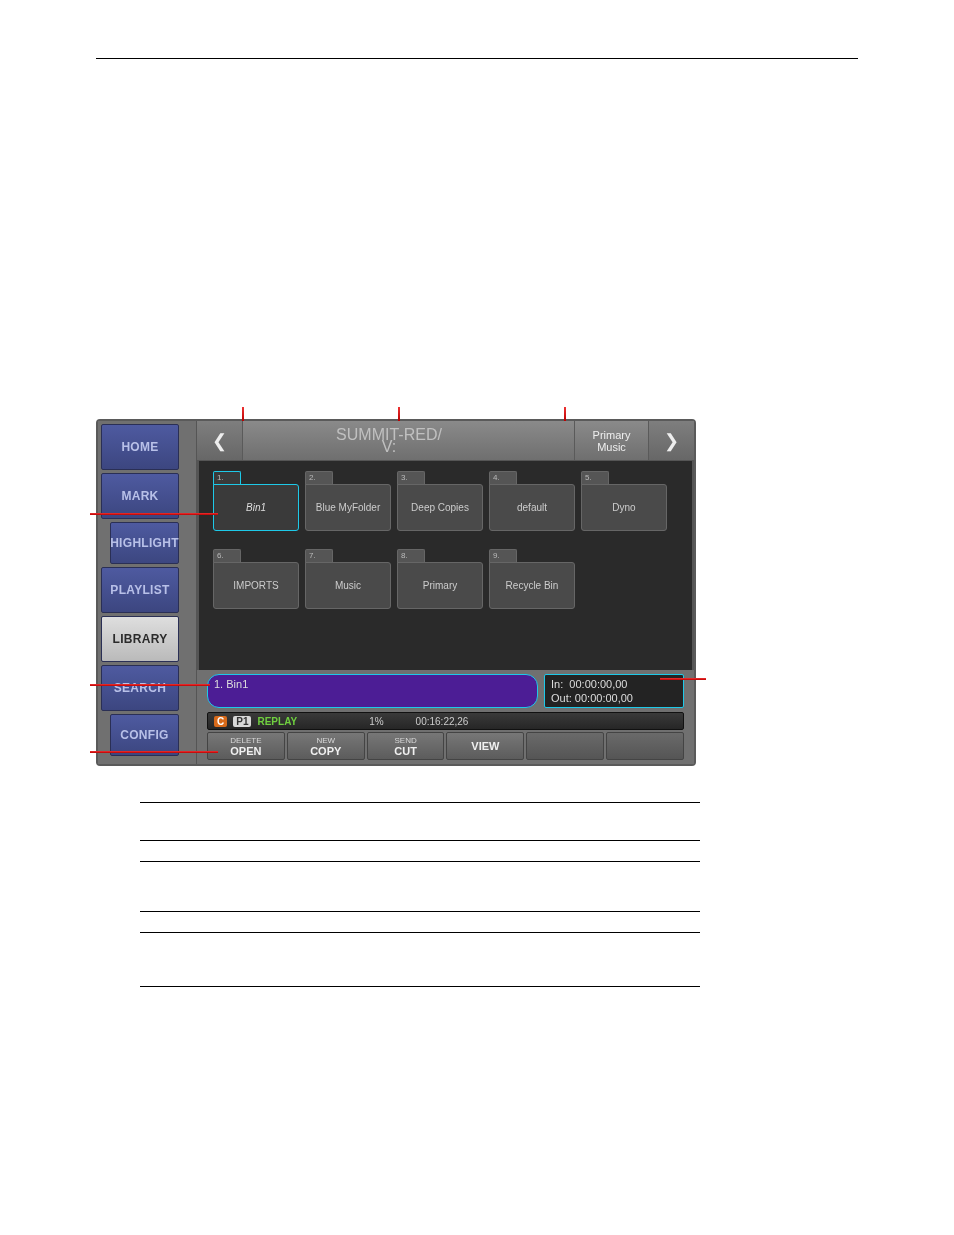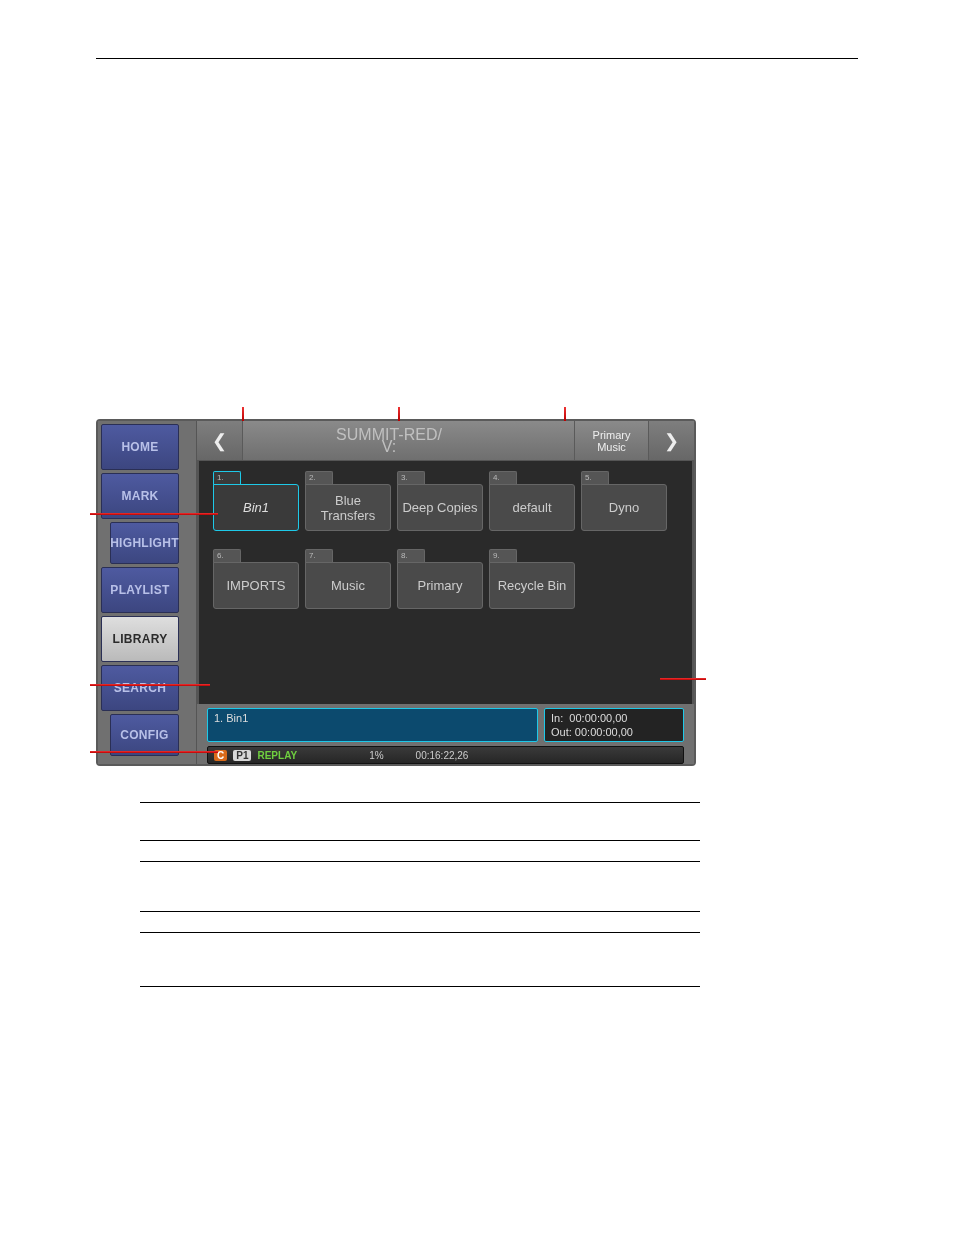--- a/index.html
+++ b/index.html
@@ -104,37 +104,37 @@
   }
   .folder .body {
     position:absolute;
     top:13px; left:0; right:0; bottom:0;
     background:#4a4a4a;
     border:1px solid #666;
     border-radius:0 3px 3px 3px;
     display:flex;
     align-items:center;
     justify-content:center;
-    font-size:13px;
+    font-size:10px;
     color:#ccc;
     text-align:center;
     padding:0 2px;
   }
   .folder.selected .tab { border-color:#1ec9e8; background:#3a3a3a; }
   .folder.selected .body { border-color:#1ec9e8; background:#3a3a3a; color:#ddd; font-style:italic;}
   .info-strip {
     margin: 4px 10px 0 10px;
     display:flex;
     gap:6px;
   }
   .info-left {
     flex:1;
     border:1px solid #1ec9e8;
-    border-radius:2px;
-    background:#0c4a6e;
+    border-radius:12px;
+    background:#4c1d95;
     color:#ddd;
     font-size:11px;
     padding:3px 6px 14px 6px;
   }
   .info-right {
     width:140px;
     border:1px solid #1ec9e8;
     border-radius:2px;
     background:#232323;
     color:#ddd;
@@ -255,21 +255,21 @@
       </div>
 
       <div class="grid-area">
         <div class="row">
           <div class="folder selected">
             <div class="tab">1.</div>
             <div class="body">Bin1</div>
           </div>
           <div class="folder">
             <div class="tab">2.</div>
-            <div class="body">Blue Transfers</div>
+            <div class="body">Blue MyFolder</div>
           </div>
           <div class="folder">
             <div class="tab">3.</div>
             <div class="body">Deep Copies</div>
           </div>
           <div class="folder">
             <div class="tab">4.</div>
             <div class="body">default</div>
           </div>
           <div class="folder">
@@ -310,20 +310,40 @@
       <div class="replay-strip">
         <span class="badge-c">C</span>
         <span class="badge-p">P1</span>
         <span class="replay-label">REPLAY</span>
         <span style="flex:0 0 60px;"></span>
         <span>1%</span>
         <span style="flex:0 0 20px;"></span>
         <span>00:16:22,26</span>
       </div>
 
+      <div class="soft-row">
+        <div class="soft">
+            <span>DELETE</span>
+            <span class="big">OPEN</span>
+          </div>
+        <div class="soft">
+            <span>NEW</span>
+            <span class="big">COPY</span>
+          </div>
+        <div class="soft">
+            <span>SEND</span>
+            <span class="big">CUT</span>
+          </div>
+        <div class="soft">
+            <span></span>
+            <span class="big">VIEW</span>
+          </div>
+        <div class="soft empty"></div>
+        <div class="soft empty"></div>
+      </div>
     </div>
 
     <div class="callout-v" style="left:144px; top:-14px; height:14px;"></div>
     <div class="callout-v" style="left:300px; top:-14px; height:14px;"></div>
     <div class="callout-v" style="left:466px; top:-14px; height:14px;"></div>
 
     <div class="callout-h" style="left:-8px; top:92px; width:128px;"></div>
     <div class="callout-h" style="left:-8px; top:263px; width:120px;"></div>
     <div class="callout-h" style="left:-8px; top:330px; width:128px;"></div>
     <div class="callout-h" style="left:562px; top:257px; width:46px;"></div>

